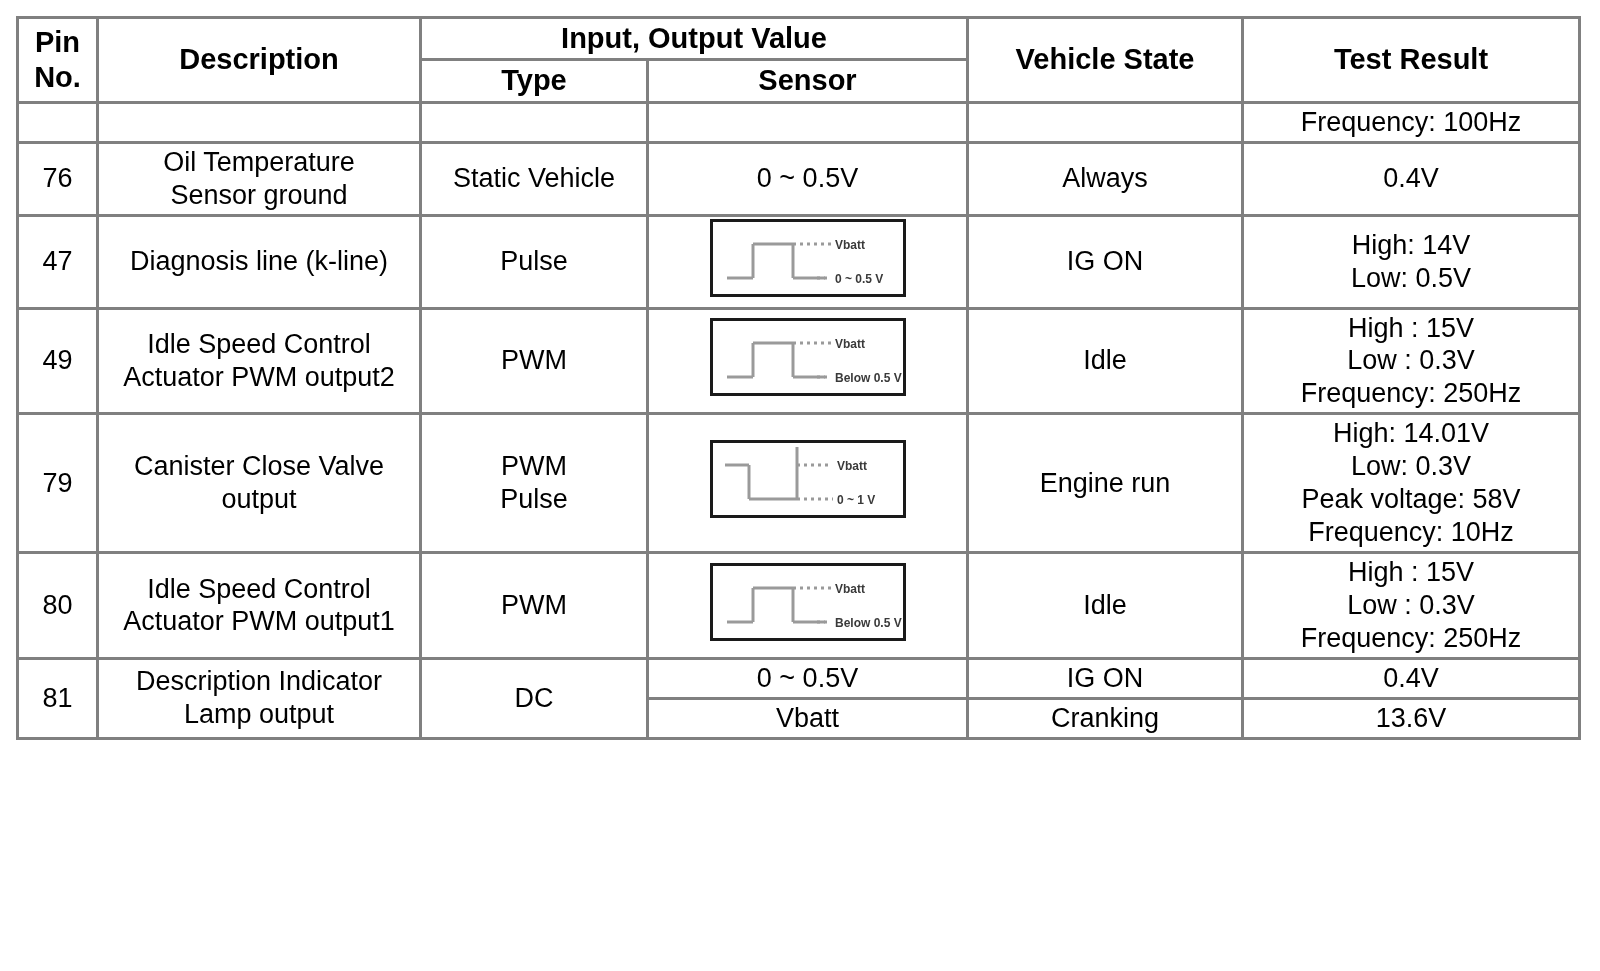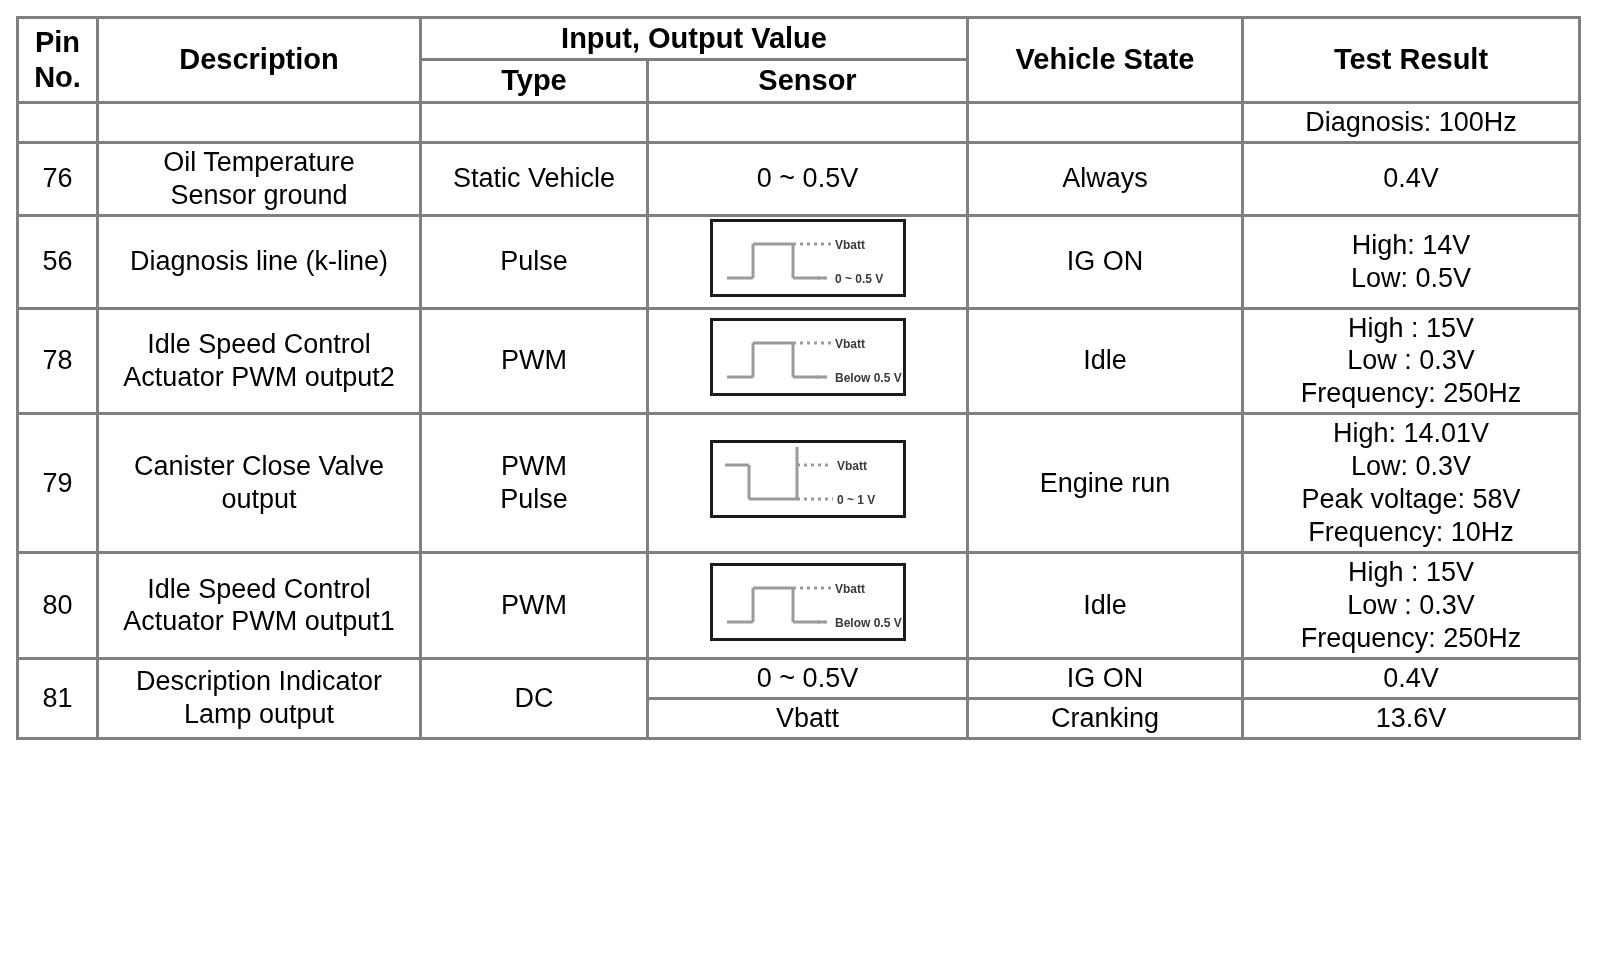--- a/index.html
+++ b/index.html
@@ -111,52 +111,52 @@
       </tr>
     </thead>
 
     <tbody id="tbody">
         <tr>
           <td class="multiline cell-pin"></td>
           <td class="multiline cell-desc"></td>
           <td class="multiline"></td>
           <td class="multiline"></td>
           <td class="multiline"></td>
-          <td class="multiline top-align">Diagnosis: 100Hz</td>
+          <td class="multiline top-align">Frequency: 100Hz</td>
         </tr>
         <tr>
           <td class="multiline cell-pin">76</td>
           <td class="multiline cell-desc">Oil Temperature
 Sensor ground</td>
           <td class="multiline">Static Vehicle</td>
           <td class="multiline">0 ~ 0.5V</td>
           <td class="multiline">Always</td>
           <td class="multiline">0.4V</td>
         </tr>
         <tr>
-          <td class="multiline cell-pin">56</td>
+          <td class="multiline cell-pin">47</td>
           <td class="multiline cell-desc">Diagnosis line (k-line)</td>
           <td class="multiline">Pulse</td>
           <td><span class="wave-box"><svg width="190" height="72" viewBox="0 0 190 72">
                 <line x1="14" y1="56" x2="40" y2="56" stroke="#9a9a9a" stroke-width="3"></line>
                 <line x1="40" y1="56" x2="40" y2="22" stroke="#9a9a9a" stroke-width="3"></line>
                 <line x1="40" y1="22" x2="80" y2="22" stroke="#9a9a9a" stroke-width="3"></line>
                 <line x1="80" y1="22" x2="80" y2="56" stroke="#9a9a9a" stroke-width="3"></line>
                 <line x1="80" y1="56" x2="112" y2="56" stroke="#9a9a9a" stroke-width="3"></line>
                 <line x1="80" y1="22" x2="118" y2="22" stroke="#9a9a9a" stroke-width="3" stroke-dasharray="3,4"></line>
                 <line x1="104" y1="56" x2="118" y2="56" stroke="#9a9a9a" stroke-width="3" stroke-dasharray="3,4"></line>
                 <text x="122" y="27" font-size="12" font-weight="bold" font-family="&quot;Liberation Sans&quot;, sans-serif" fill="#3a3a3a">Vbatt</text>
                 <text x="122" y="61" font-size="12" font-weight="bold" font-family="&quot;Liberation Sans&quot;, sans-serif" fill="#3a3a3a">0 ~ 0.5 V</text>
               </svg></span></td>
           <td class="multiline">IG ON</td>
           <td class="multiline">High: 14V
 Low: 0.5V</td>
         </tr>
         <tr>
-          <td class="multiline cell-pin">78</td>
+          <td class="multiline cell-pin">49</td>
           <td class="multiline cell-desc">Idle Speed Control
 Actuator PWM output2</td>
           <td class="multiline">PWM</td>
           <td><span class="wave-box"><svg width="190" height="72" viewBox="0 0 190 72">
                 <line x1="14" y1="56" x2="40" y2="56" stroke="#9a9a9a" stroke-width="3"></line>
                 <line x1="40" y1="56" x2="40" y2="22" stroke="#9a9a9a" stroke-width="3"></line>
                 <line x1="40" y1="22" x2="80" y2="22" stroke="#9a9a9a" stroke-width="3"></line>
                 <line x1="80" y1="22" x2="80" y2="56" stroke="#9a9a9a" stroke-width="3"></line>
                 <line x1="80" y1="56" x2="112" y2="56" stroke="#9a9a9a" stroke-width="3"></line>
                 <line x1="80" y1="22" x2="118" y2="22" stroke="#9a9a9a" stroke-width="3" stroke-dasharray="3,4"></line>

